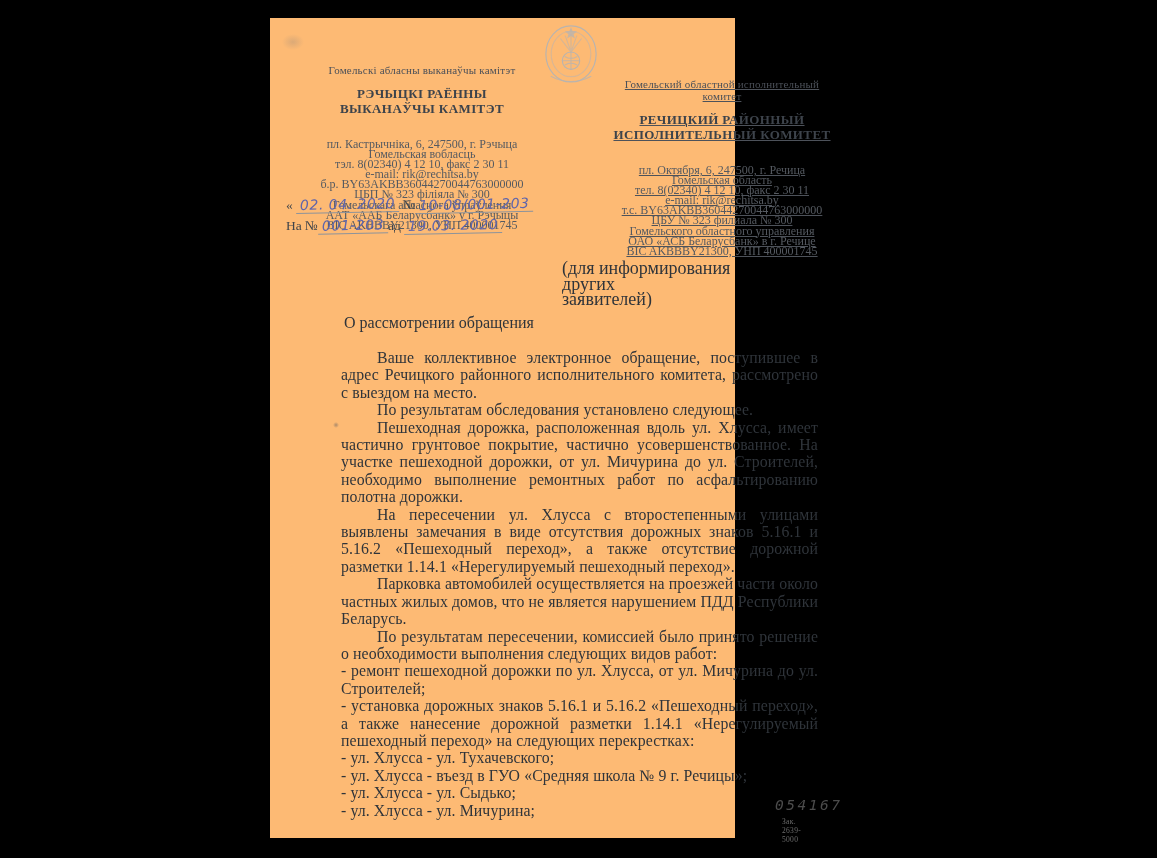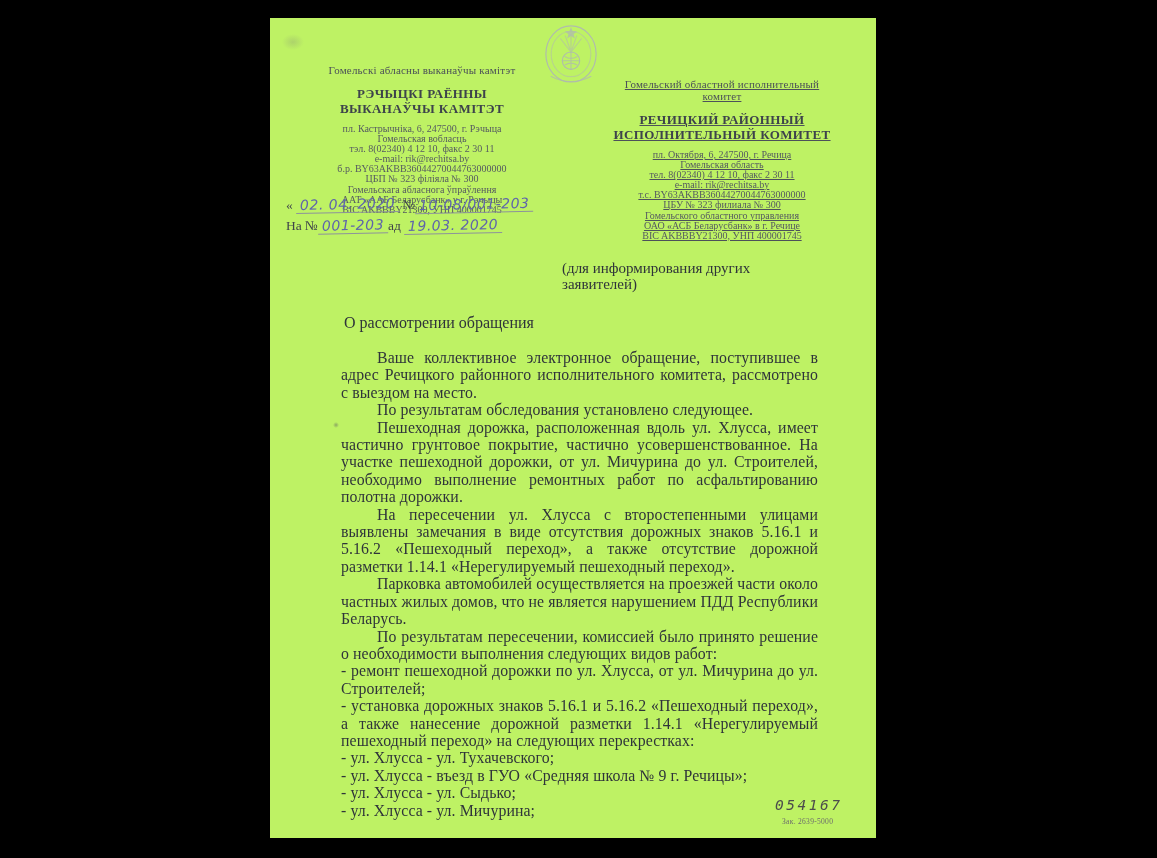--- a/index.html
+++ b/index.html
@@ -6,53 +6,53 @@
   body{
     width:1157px;height:858px;
     background:#000;
     position:relative;
     overflow:hidden;
     font-family:"Liberation Serif", serif;
   }
   .page{
     position:absolute;
     left:270px;top:18px;
-    width:606px;height:820px;
-    background:#bef264;
+    width:465px;height:820px;
+    background:#fdba74;
     box-shadow:0 0 14px rgba(0,0,0,.6);
   }
   
   .emblem{
     position:absolute;left:272px;top:3px;width:58px;height:64px;
     opacity:.85;
   }
   .lh-col{position:absolute;text-align:center;color:#4d525a;}
   .lh-left{left:8px;top:46px;width:288px;}
   .lh-right{left:336px;top:60px;width:232px;text-decoration:underline;}
   .lh-parent{font-size:11px;letter-spacing:.2px;color:#4b5058;margin-bottom:10px;}
   .lh-org{font-size:13px;font-weight:bold;color:#3d434b;letter-spacing:.4px;line-height:15px;}
-  .lh-addr{margin-top:8px;font-size:10px;line-height:10.1px;color:#555a61;}
+  .lh-addr{margin-top:23px;font-size:12px;line-height:10.1px;color:#555a61;}
   
   .ref{position:absolute;left:16px;top:178px;width:300px;font-size:13.5px;color:#3f444a;}
   .ref-row{margin-bottom:4px;white-space:nowrap;}
   .hand{
     font-family:"DejaVu Sans", sans-serif;
     font-style:italic;
     color:#5f65ab;
     font-size:14px;
     letter-spacing:.5px;
     display:inline-block;
     border-bottom:1px solid #8d939b;
     padding:0 4px 0 4px;
     transform:rotate(-1.2deg);
   }
   .ref-row .printed{color:#3f444a;}
   
   .note{position:absolute;left:292px;top:243px;width:225px;
-        font-size:15px;line-height:15.5px;color:#2f343a;}
+        font-size:18px;line-height:15.5px;color:#2f343a;}
   
   .subject{position:absolute;left:74px;top:296px;font-size:16px;color:#2f343a;}
   
   .body-text{
     position:absolute;left:71px;top:331px;width:477px;
     font-size:15.8px;line-height:17.4px;color:#2f343a;
     letter-spacing:.1px;
   }
   .body-text p{margin:0;text-align:justify;}
   .body-text p.indent{text-indent:36px;}

